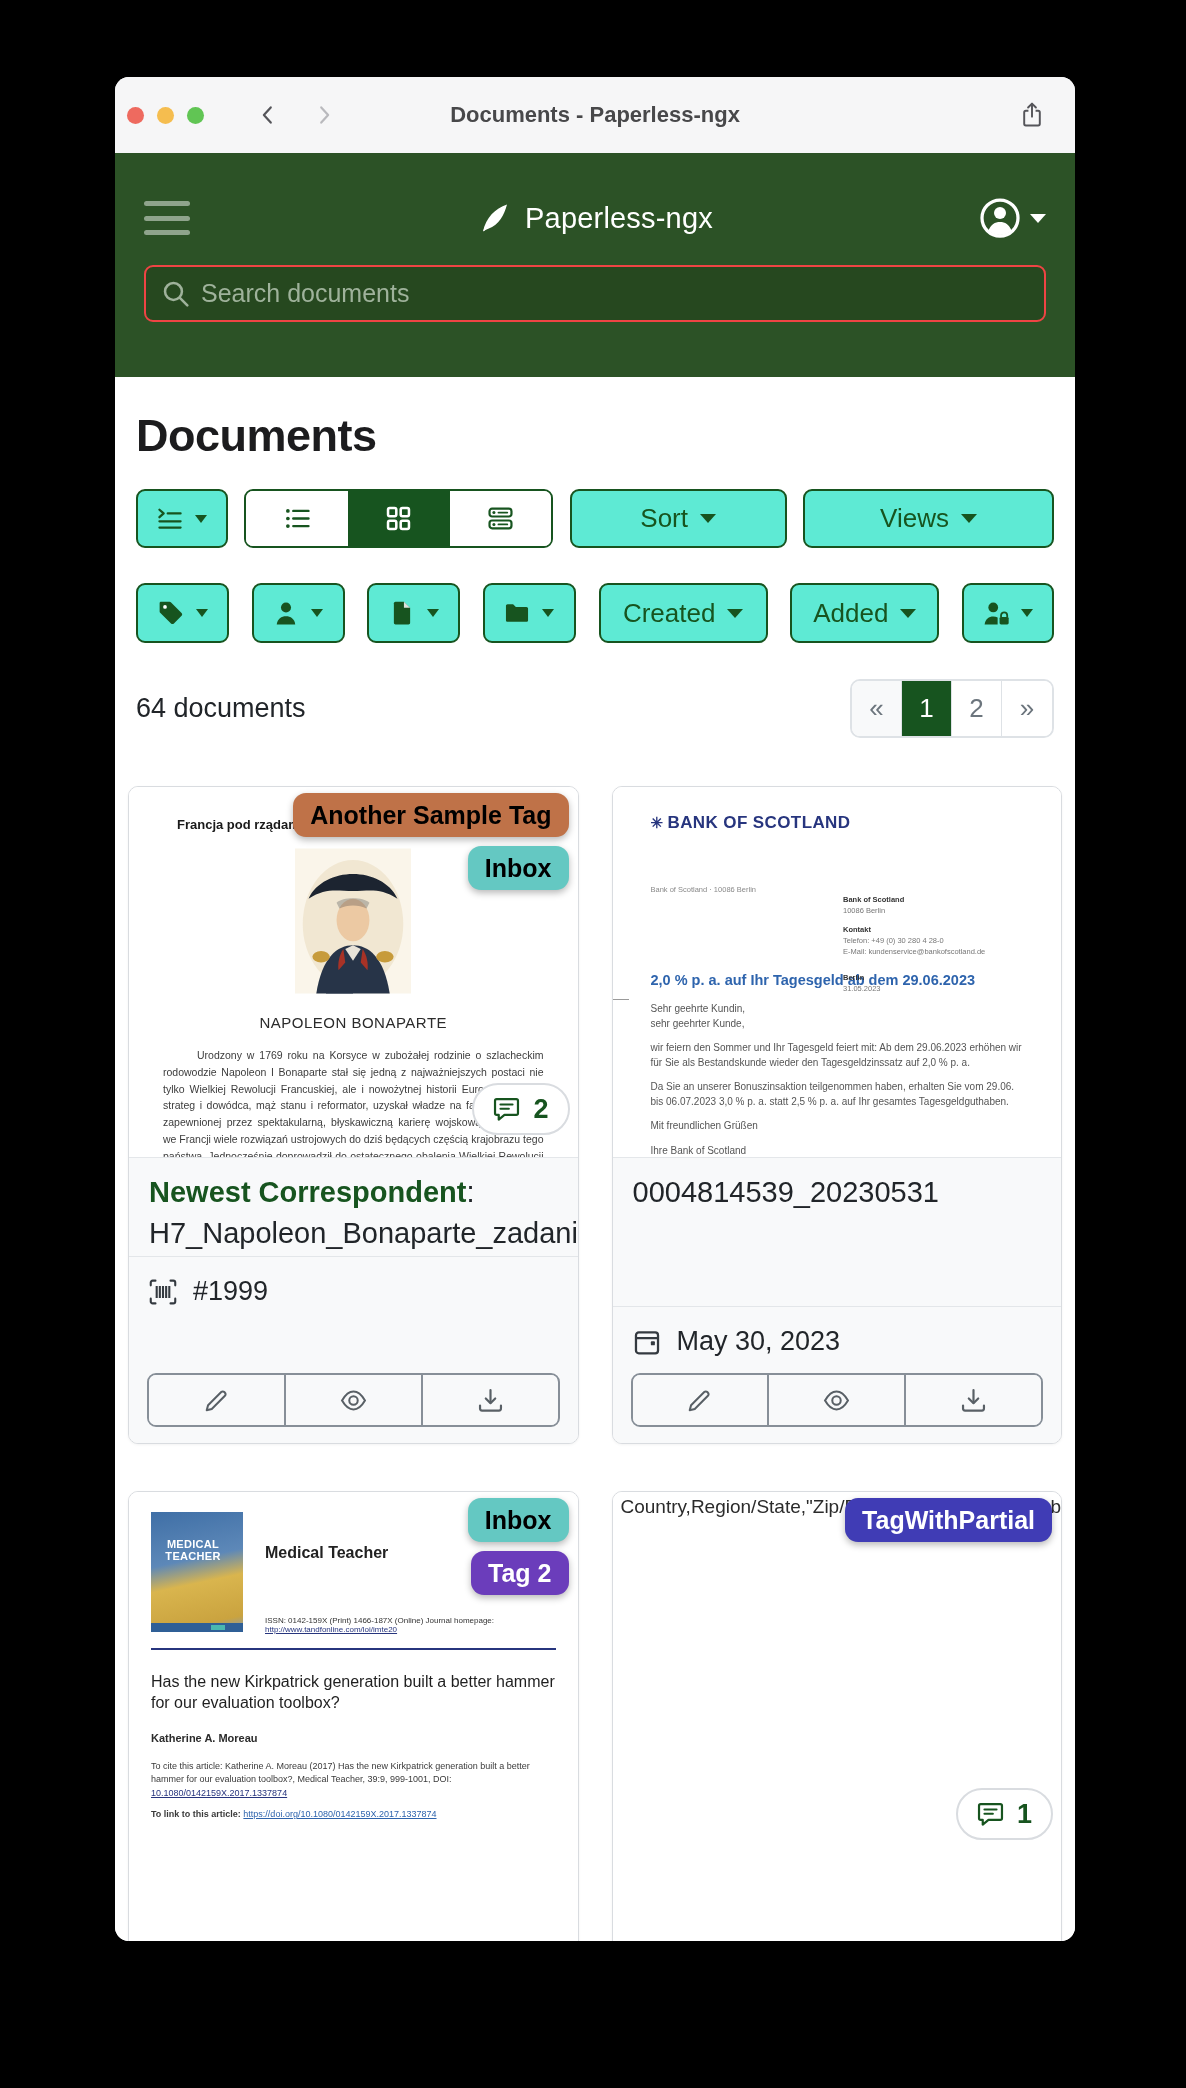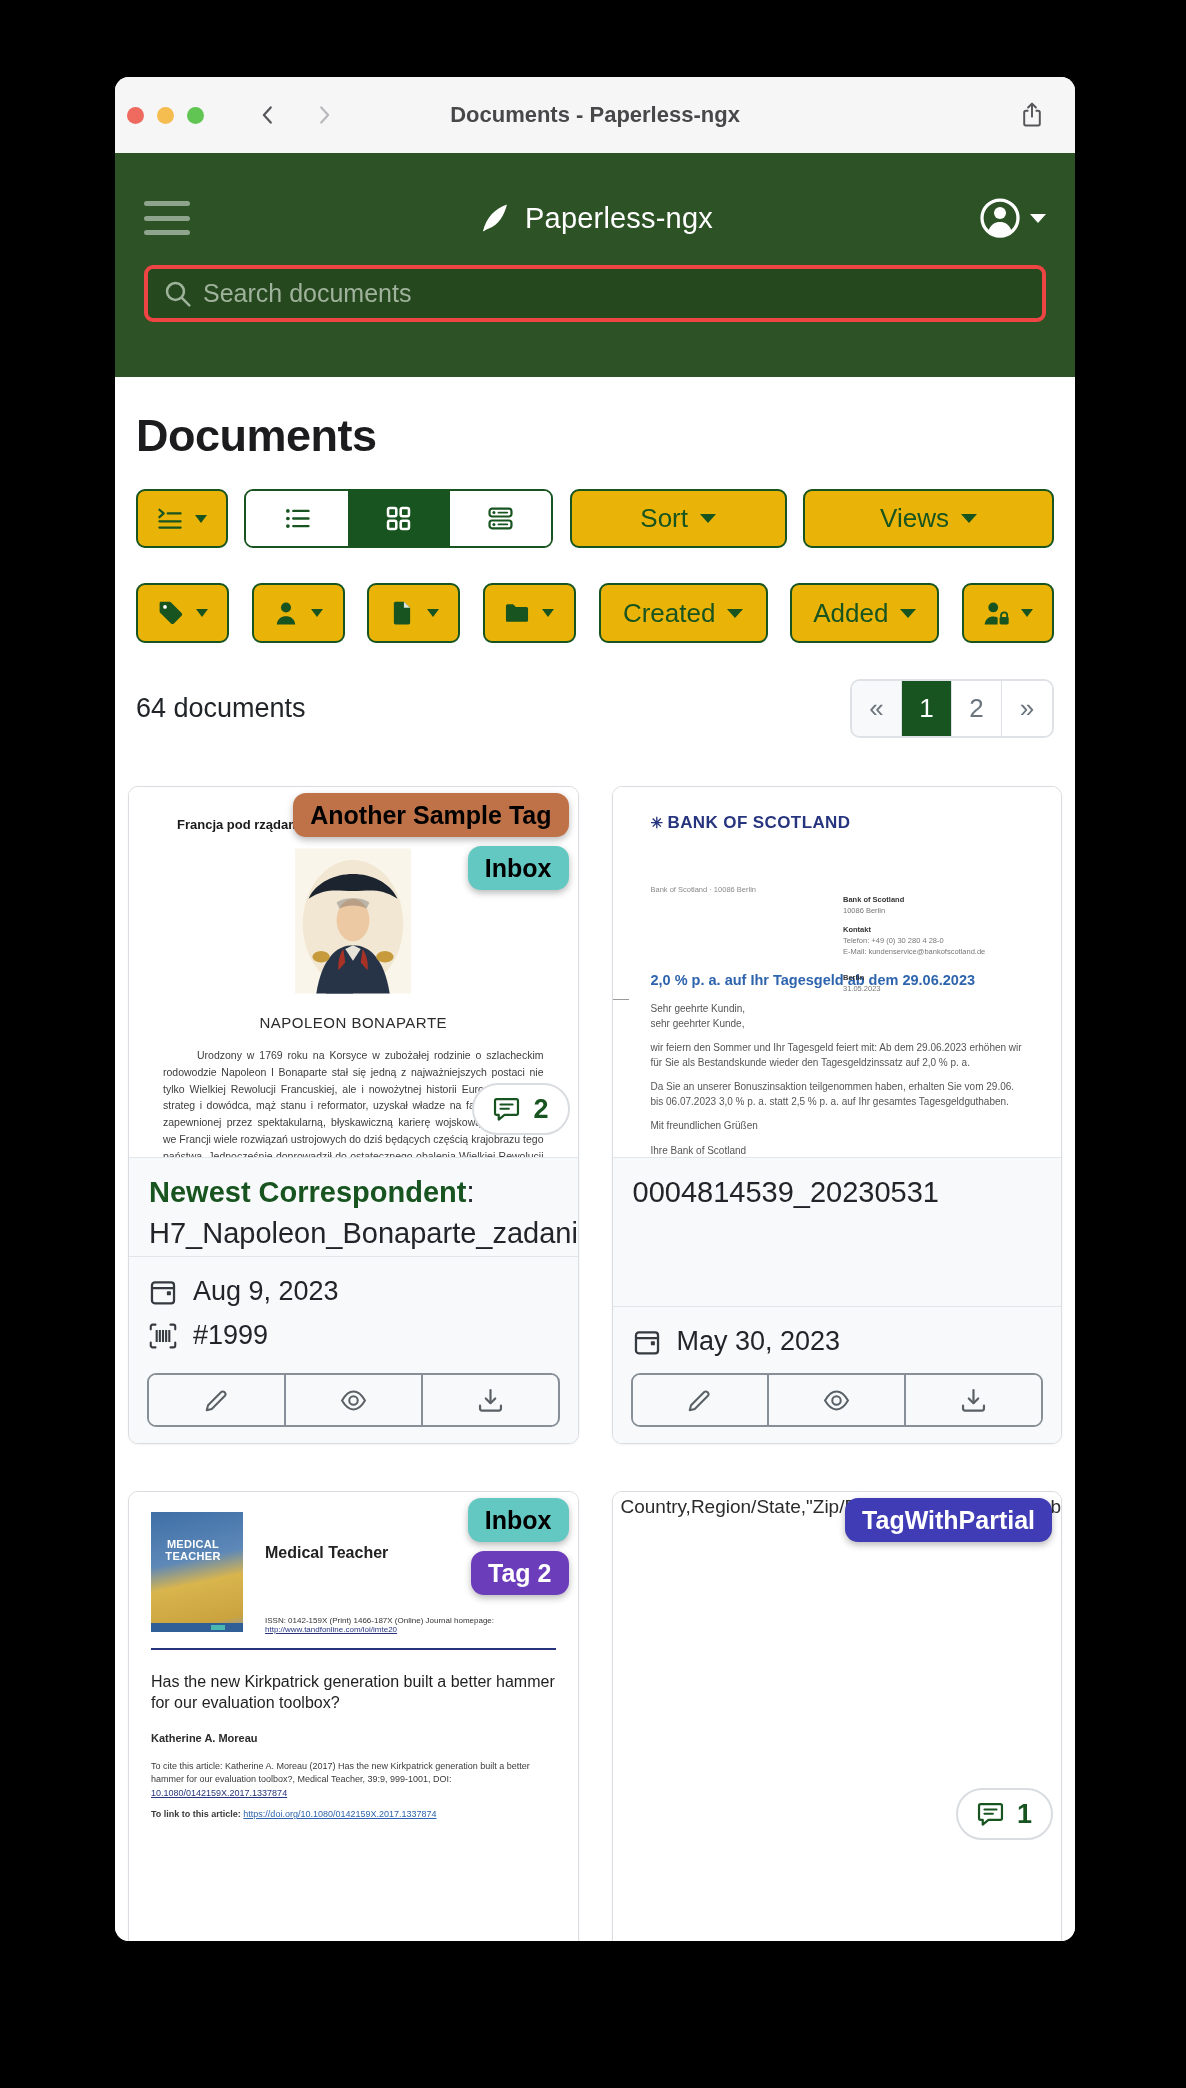--- a/index.html
+++ b/index.html
@@ -26,31 +26,31 @@
   .app-header { background:#2c5226; height:224px; padding:34px 29px 0; position:relative; }
   .header-row { height:62px; display:flex; align-items:center; justify-content:space-between; }
   .hamburger { width:46px; height:34px; display:flex; flex-direction:column; justify-content:space-between; cursor:pointer; }
   .hamburger span { display:block; height:5px; border-radius:2.5px; background:#8fa48c; }
   .brand { position:absolute; left:50%; top:34px; height:62px; transform:translateX(-50%); display:flex; align-items:center; gap:12px; color:#fff; }
   .brand .ic { width:36px; height:36px; }
   .brand-name { font-size:29px; font-weight:500; letter-spacing:.2px; }
   .account { display:flex; align-items:center; gap:10px; color:#fff; cursor:pointer; }
   .account .ic { width:40px; height:40px; }
   .caret { width:0; height:0; border-left:8px solid transparent; border-right:8px solid transparent; border-top:9px solid currentColor; display:inline-block; }
-  .search { margin-top:16px; height:57px; background:#26481f; border:4px solid #ef4444; border-radius:9px;
+  .search { margin-top:16px; height:57px; background:#26481f; border:2px solid #ef4444; border-radius:9px;
             display:flex; align-items:center; padding:0 16px; gap:12px; color:#9fb29b; }
   .search .ic { width:27px; height:27px; flex:none; }
   .search input { flex:1; background:transparent; border:none; outline:none; color:#d6e0d3; font-size:25px; font-family:inherit; }
   .search input::placeholder { color:#9fb29b; }
 
   
   .main { padding:0 21px; background:#fff; }
   h1.page-title { margin-top:33px; font-size:45px; font-weight:700; color:#1c1c1e; letter-spacing:-.5px; }
 
-  .btn { border:2px solid #17541f; color:#17541f; background:#eab308; border-radius:9px;
+  .btn { border:2px solid #17541f; color:#17541f; background:#5eead4; border-radius:9px;
          display:flex; align-items:center; justify-content:center; gap:12px; font-size:26px; cursor:pointer; }
   .btn .ic { width:26px; height:26px; }
 
   .toolbar { display:flex; justify-content:space-between; margin-top:27px; height:59px; }
   .w-select{width:92px;} .w-sort{width:217px;} .w-views{width:251px;}
   .view-group { width:309px; border:2px solid #17541f; border-radius:9px; overflow:hidden; display:flex; }
   .view-seg { flex:1; display:flex; align-items:center; justify-content:center; color:#17541f; background:#fff; cursor:pointer; }
   .view-seg .ic { width:27px; height:27px; }
   .view-seg.active { background:#17541f; color:#fff; }
 
@@ -451,26 +451,20 @@
           <div class="tags">
             <span class="tag tag-orange">Another Sample Tag</span>
             <span class="tag tag-teal">Inbox</span>
           </div>
           <div class="card-body">
             <div class="title-block h98"><span class="corr-name">Newest Correspondent</span><span>:</span> <span>H7_Napoleon_Bonaparte_zadanie</span></div>
             <div class="card-divider"></div>
             <div class="details">
               <div class="detail-row">
                 <svg class="ic">
-                    <use href="#i-calendar"></use>
-                  </svg>
-                <span>Aug 9, 2023</span>
-              </div>
-              <div class="detail-row">
-                <svg class="ic">
                     <use href="#i-upc"></use>
                   </svg>
                 <span>#1999</span>
               </div>
             </div>
             <div class="actions">
               <div class="action">
                   <svg class="ic">
                     <use href="#i-pencil"></use>
                   </svg>

